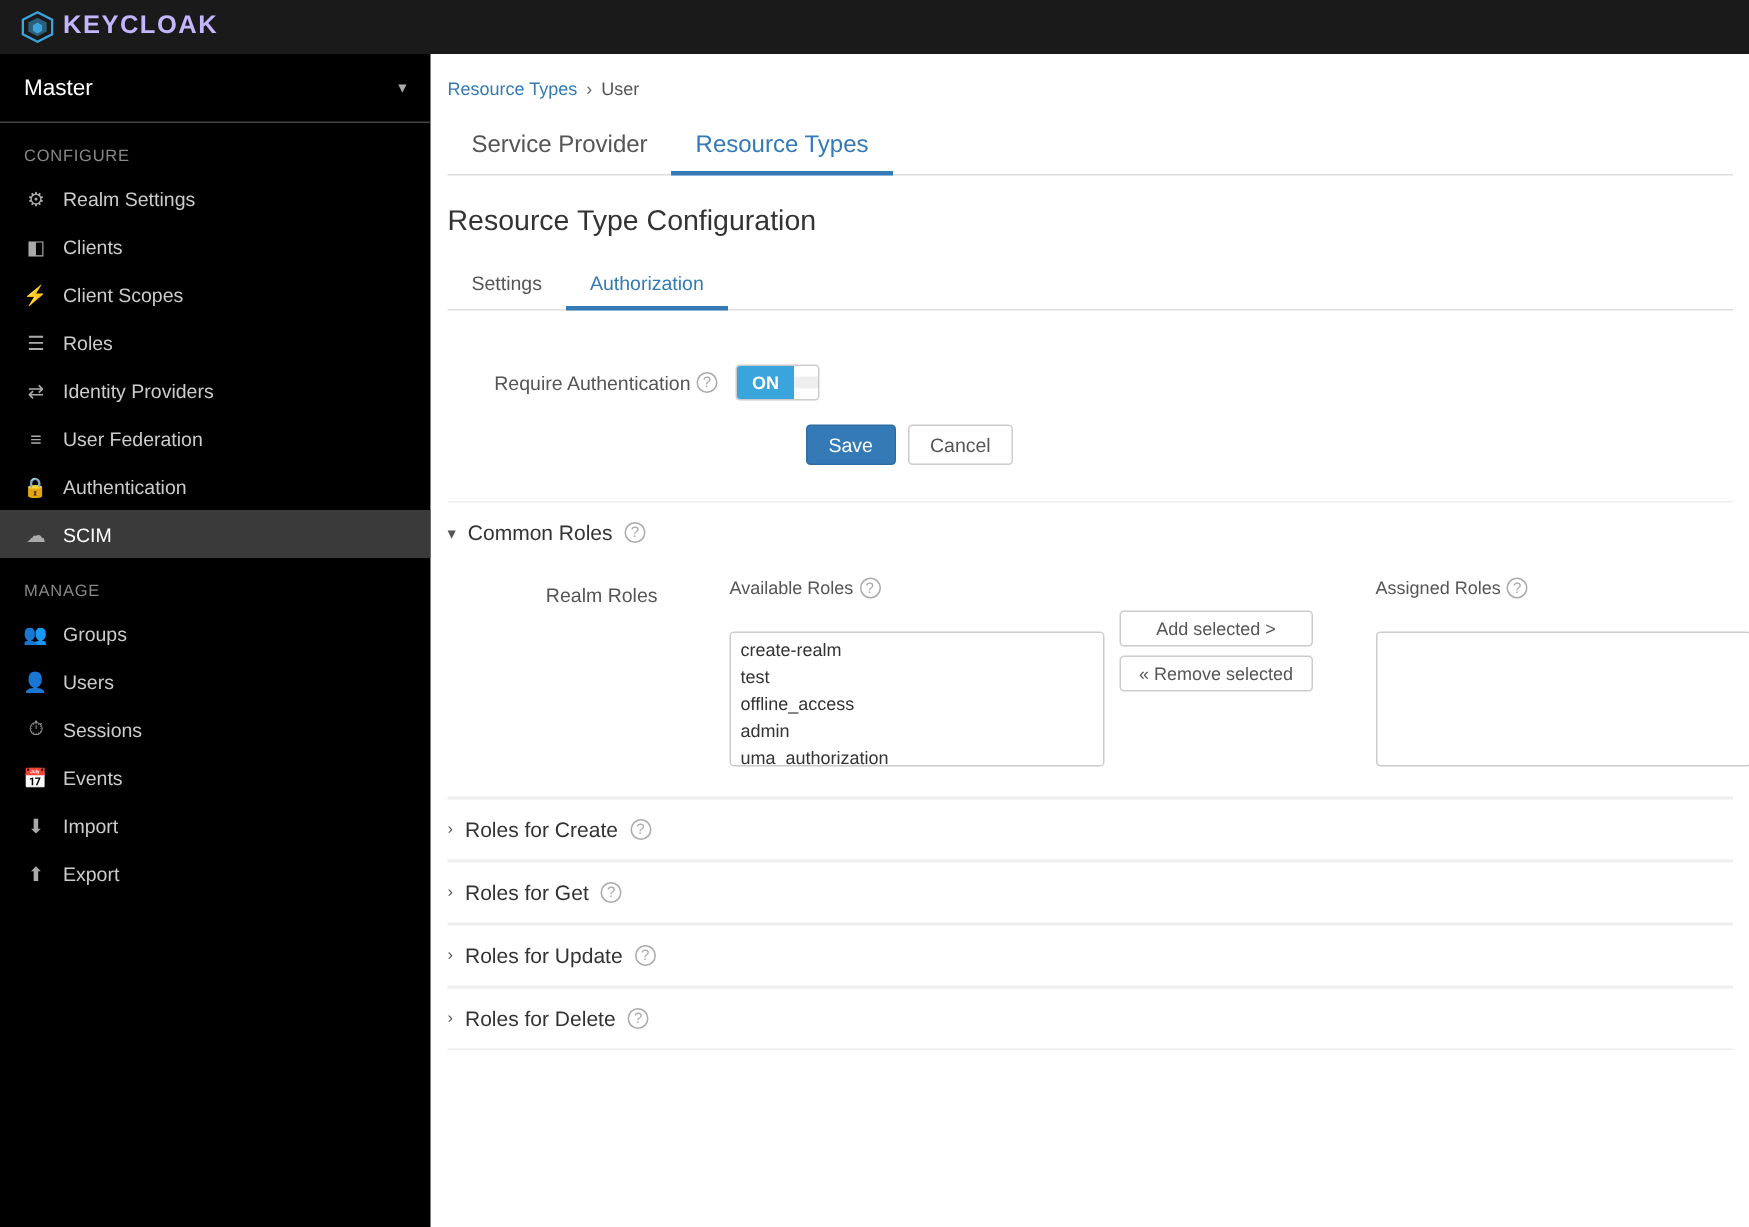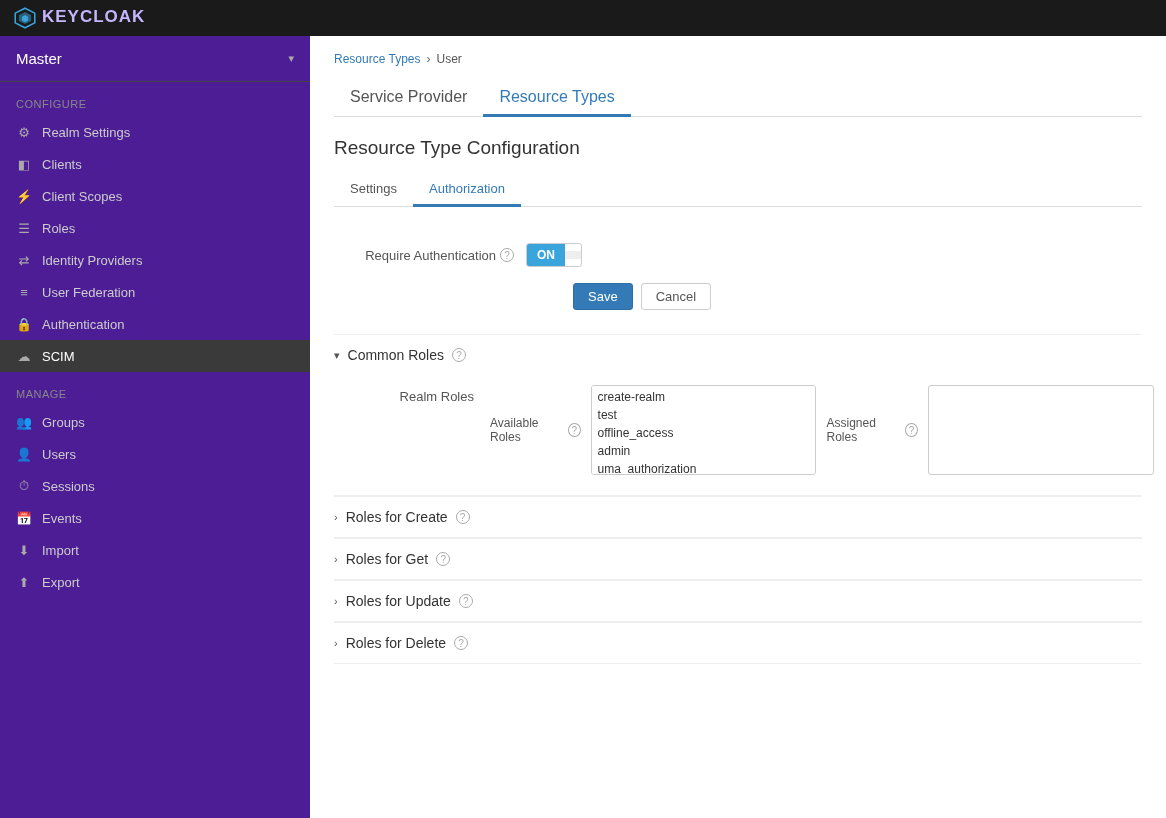--- a/index.html
+++ b/index.html
@@ -29,22 +29,22 @@
 
     
     .layout {
       display: flex;
       flex: 1;
       overflow: hidden;
     }
 
     
     .sidebar {
-      width: 310px;
-      background: #4c1d95;
+      width: 287px;
+      background: #000000;
       color: #ccc;
       display: flex;
       flex-direction: column;
       overflow-y: auto;
       flex-shrink: 0;
     }
     .realm-selector {
       display: flex;
       align-items: center;
       justify-content: space-between;
@@ -84,21 +84,21 @@
       justify-content: center;
       font-size: 13px;
       color: #aaa;
       flex-shrink: 0;
     }
 
     
     .main {
       flex: 1;
       overflow-y: auto;
-      padding: 16px 24px;
+      padding: 16px 11px;
       background: #fff;
     }
 
     .breadcrumb {
       display: flex;
       align-items: center;
       gap: 6px;
       font-size: 12px;
       margin-bottom: 14px;
       color: #337ab7;
@@ -271,22 +271,23 @@
       font-size: 13px;
       padding-top: 4px;
     }
     .roles-box-group {
       display: flex;
       align-items: flex-start;
       gap: 10px;
     }
     .roles-column {
       display: flex;
-      flex-direction: row;
-      gap: 10px;
+      flex-direction: column;
+      gap: 22px;
+      margin-left: 32px;
     }
     .roles-column label {
       font-size: 12px;
       color: #555;
       display: flex;
       align-items: center;
       gap: 4px;
     }
     select.roles-select {
       width: 250px;
@@ -470,20 +471,24 @@
               </label>
               <select class="roles-select" multiple="">
                 <option>create-realm</option>
                 <option>test</option>
                 <option>offline_access</option>
                 <option>admin</option>
                 <option>uma_authorization</option>
               </select>
             </div>
 
+            <div class="roles-actions">
+              <button class="btn-transfer">Add selected &gt;</button>
+              <button class="btn-transfer">« Remove selected</button>
+            </div>
 
             <div class="roles-column">
               <label>
                 <span>Assigned Roles</span>
                 <span class="help-icon">?</span>
               </label>
               <select class="roles-select" multiple="">
               </select>
             </div>
           </div>

